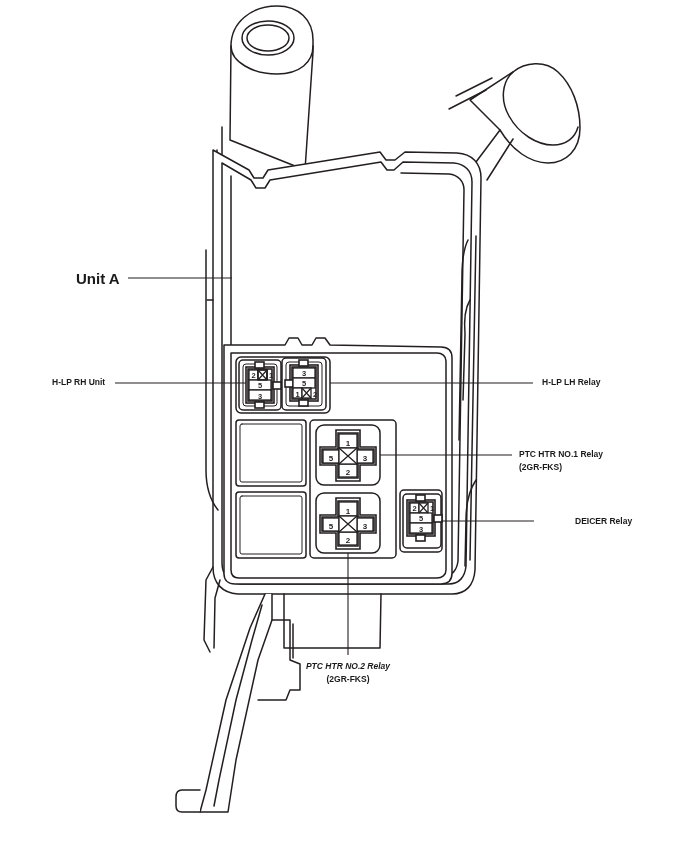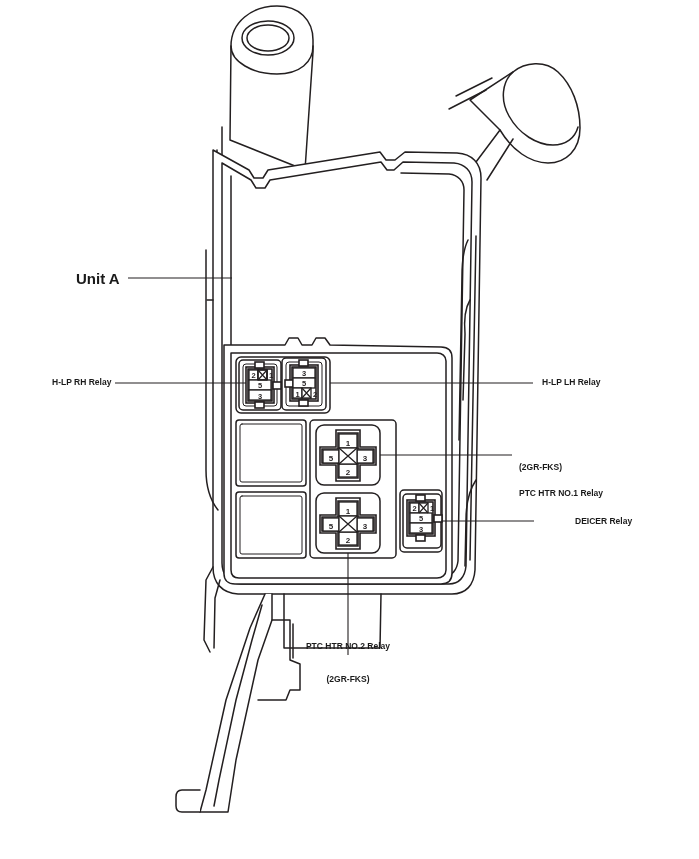--- a/index.html
+++ b/index.html
@@ -276,27 +276,27 @@
     <line x1="115" y1="383" x2="246" y2="383"></line>
     <line x1="330" y1="383" x2="533" y2="383"></line>
     <line x1="380" y1="455" x2="512" y2="455"></line>
     <line x1="441" y1="521" x2="534" y2="521"></line>
     <line x1="348" y1="553" x2="348" y2="655"></line>
   </g>
 </svg>
 
 <div class="lbl unit" style="left:76px;top:270px;font-weight:bold;">Unit A</div>
 
-<div class="lbl call" style="left:52px;top:377px;">H-LP RH Relay</div>
+<div class="lbl call" style="left:52px;top:377px;">H-LP RH Unit</div>
 
 <div class="lbl call" style="left:542px;top:377px;">H-LP LH Relay</div>
 
 <div>
-  <div class="lbl call" style="left:519px;top:449px;margin-top:39px;">PTC HTR NO.1 Relay</div>
+  <div class="lbl call" style="left:519px;top:449px;">PTC HTR NO.1 Relay</div>
   <div class="lbl call" style="left:519px;top:462px;">(2GR-FKS)</div>
 </div>
 
 <div class="lbl call" style="left:543px;top:516px;padding-left:32px;">DEICER Relay</div>
 
 <div>
-  <div class="lbl call ctr" style="left:258px;top:641px;width:180px;">PTC HTR NO.2 Relay</div>
+  <div class="lbl call ctr" style="left:258px;top:661px;width:180px;font-style:italic;">PTC HTR NO.2 Relay</div>
   <div class="lbl call ctr" style="left:258px;top:674px;width:180px;">(2GR-FKS)</div>
 </div>
 
 </body></html>

